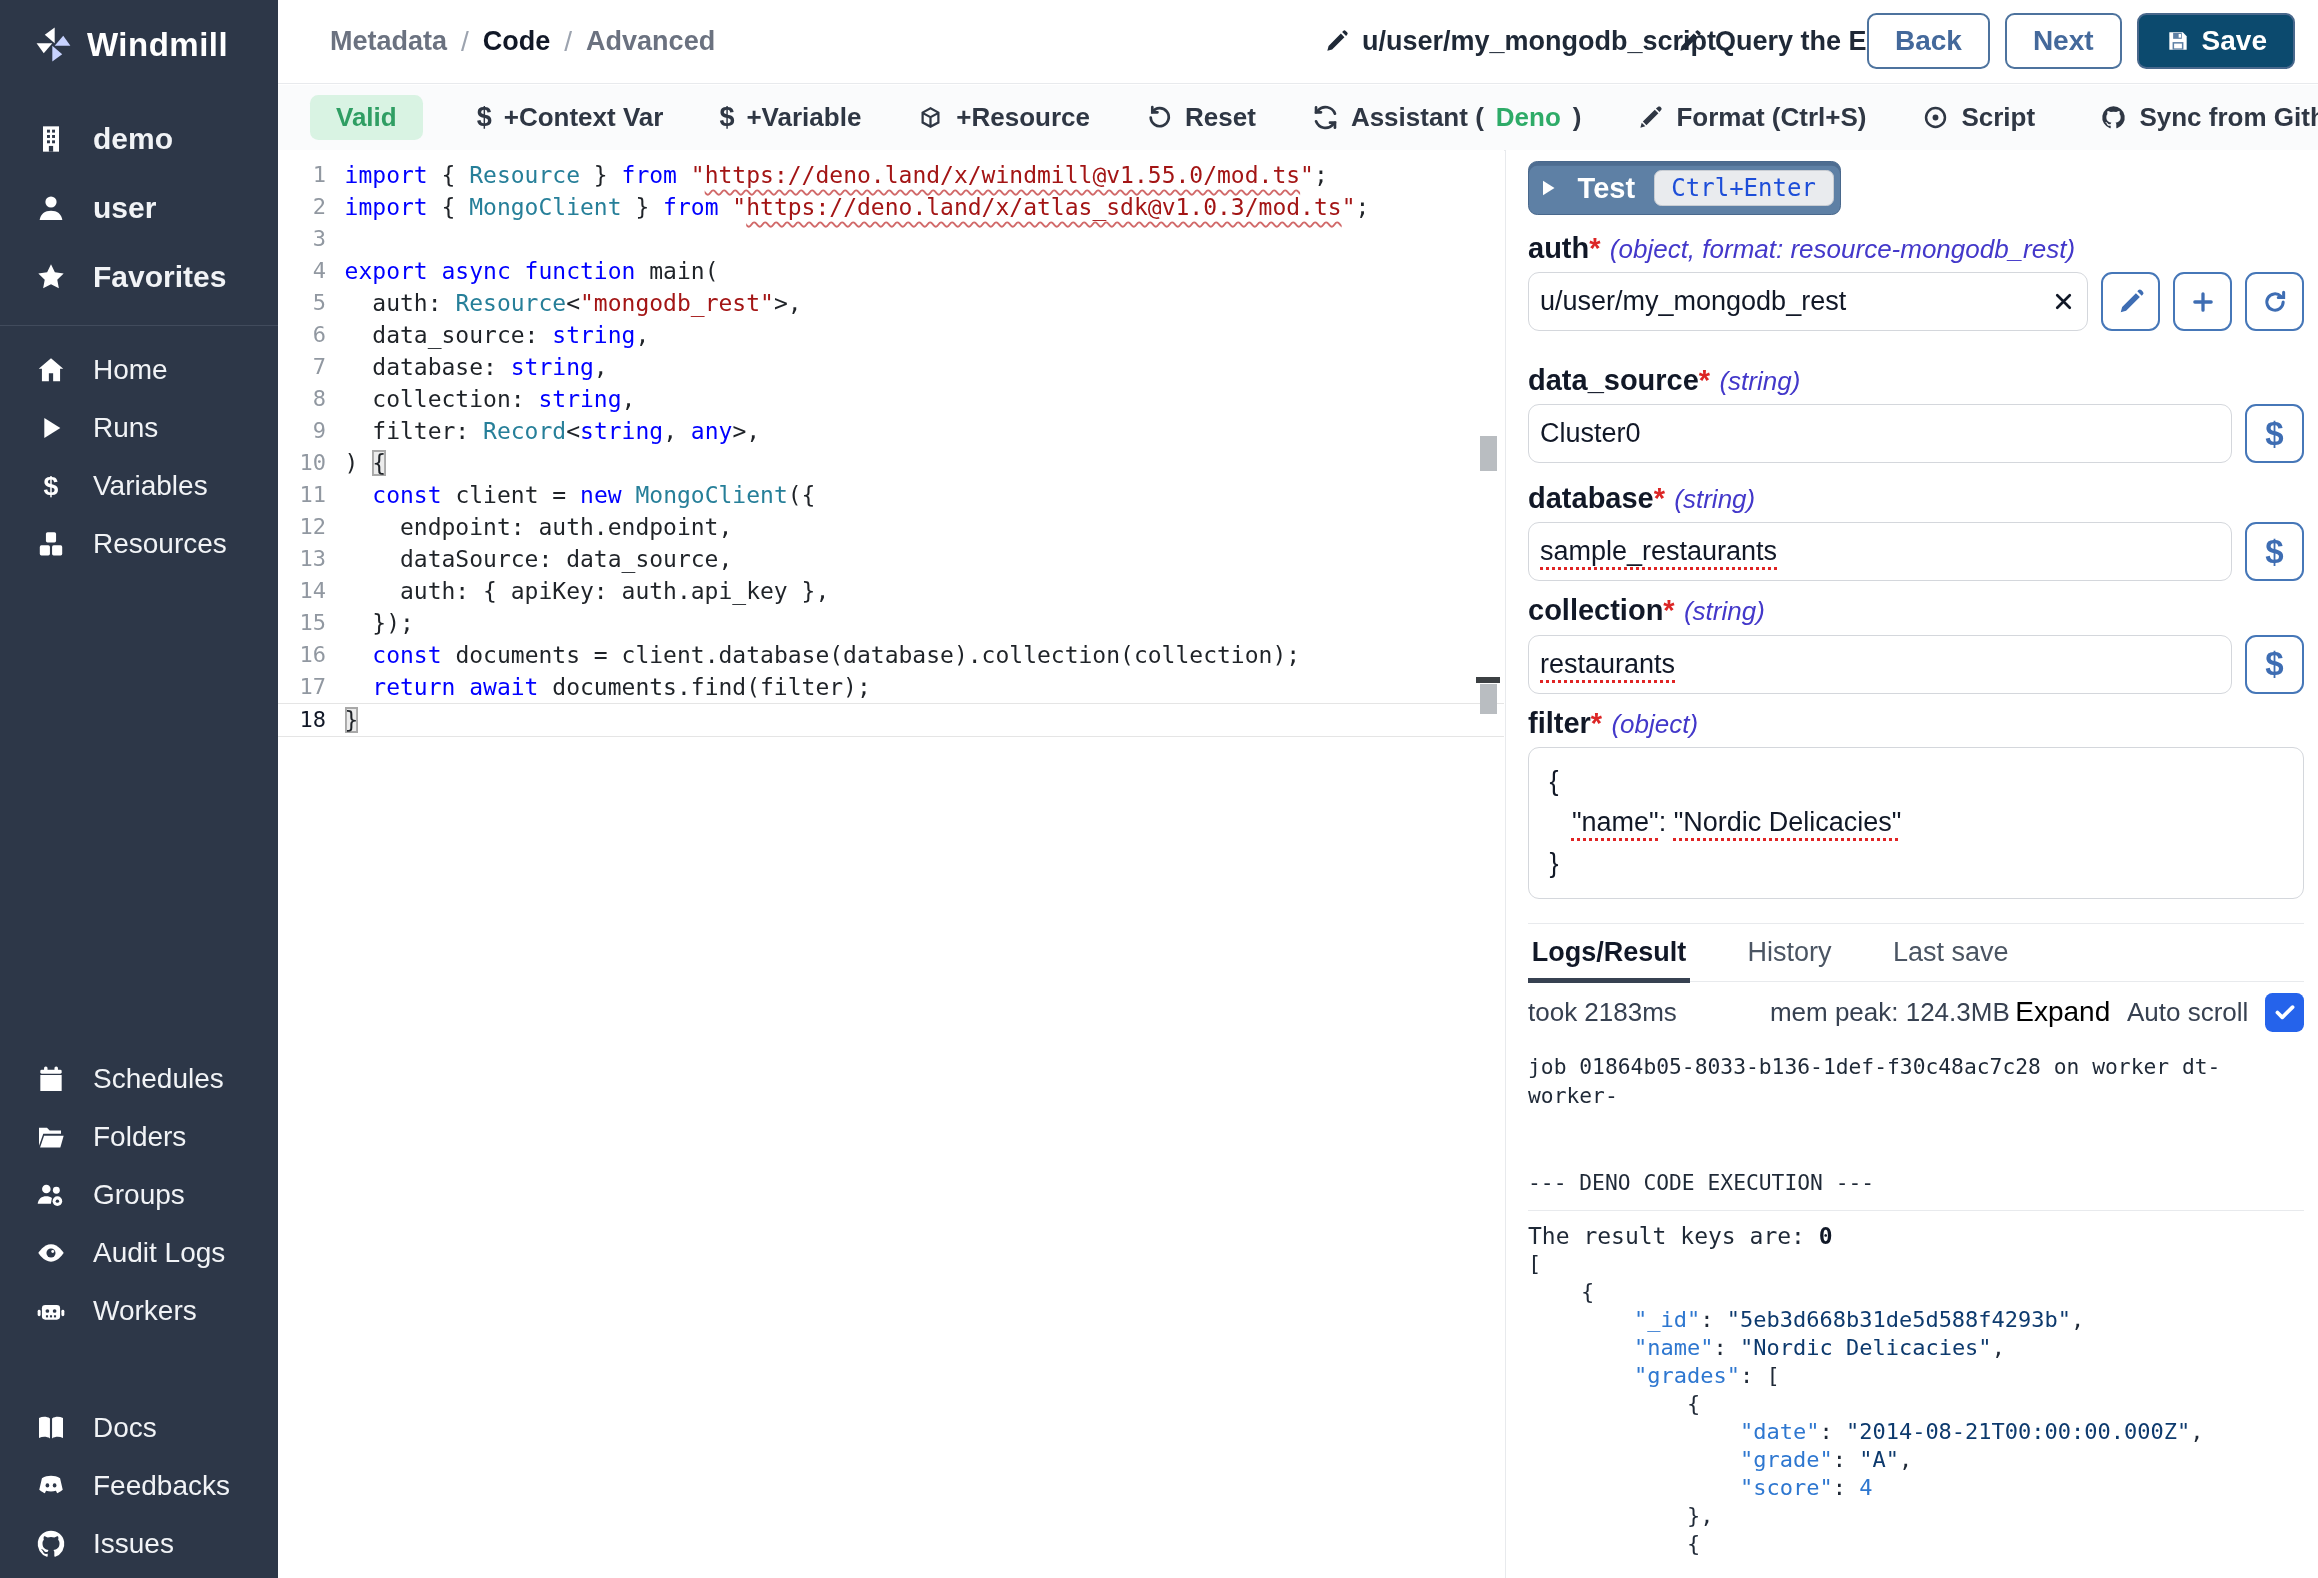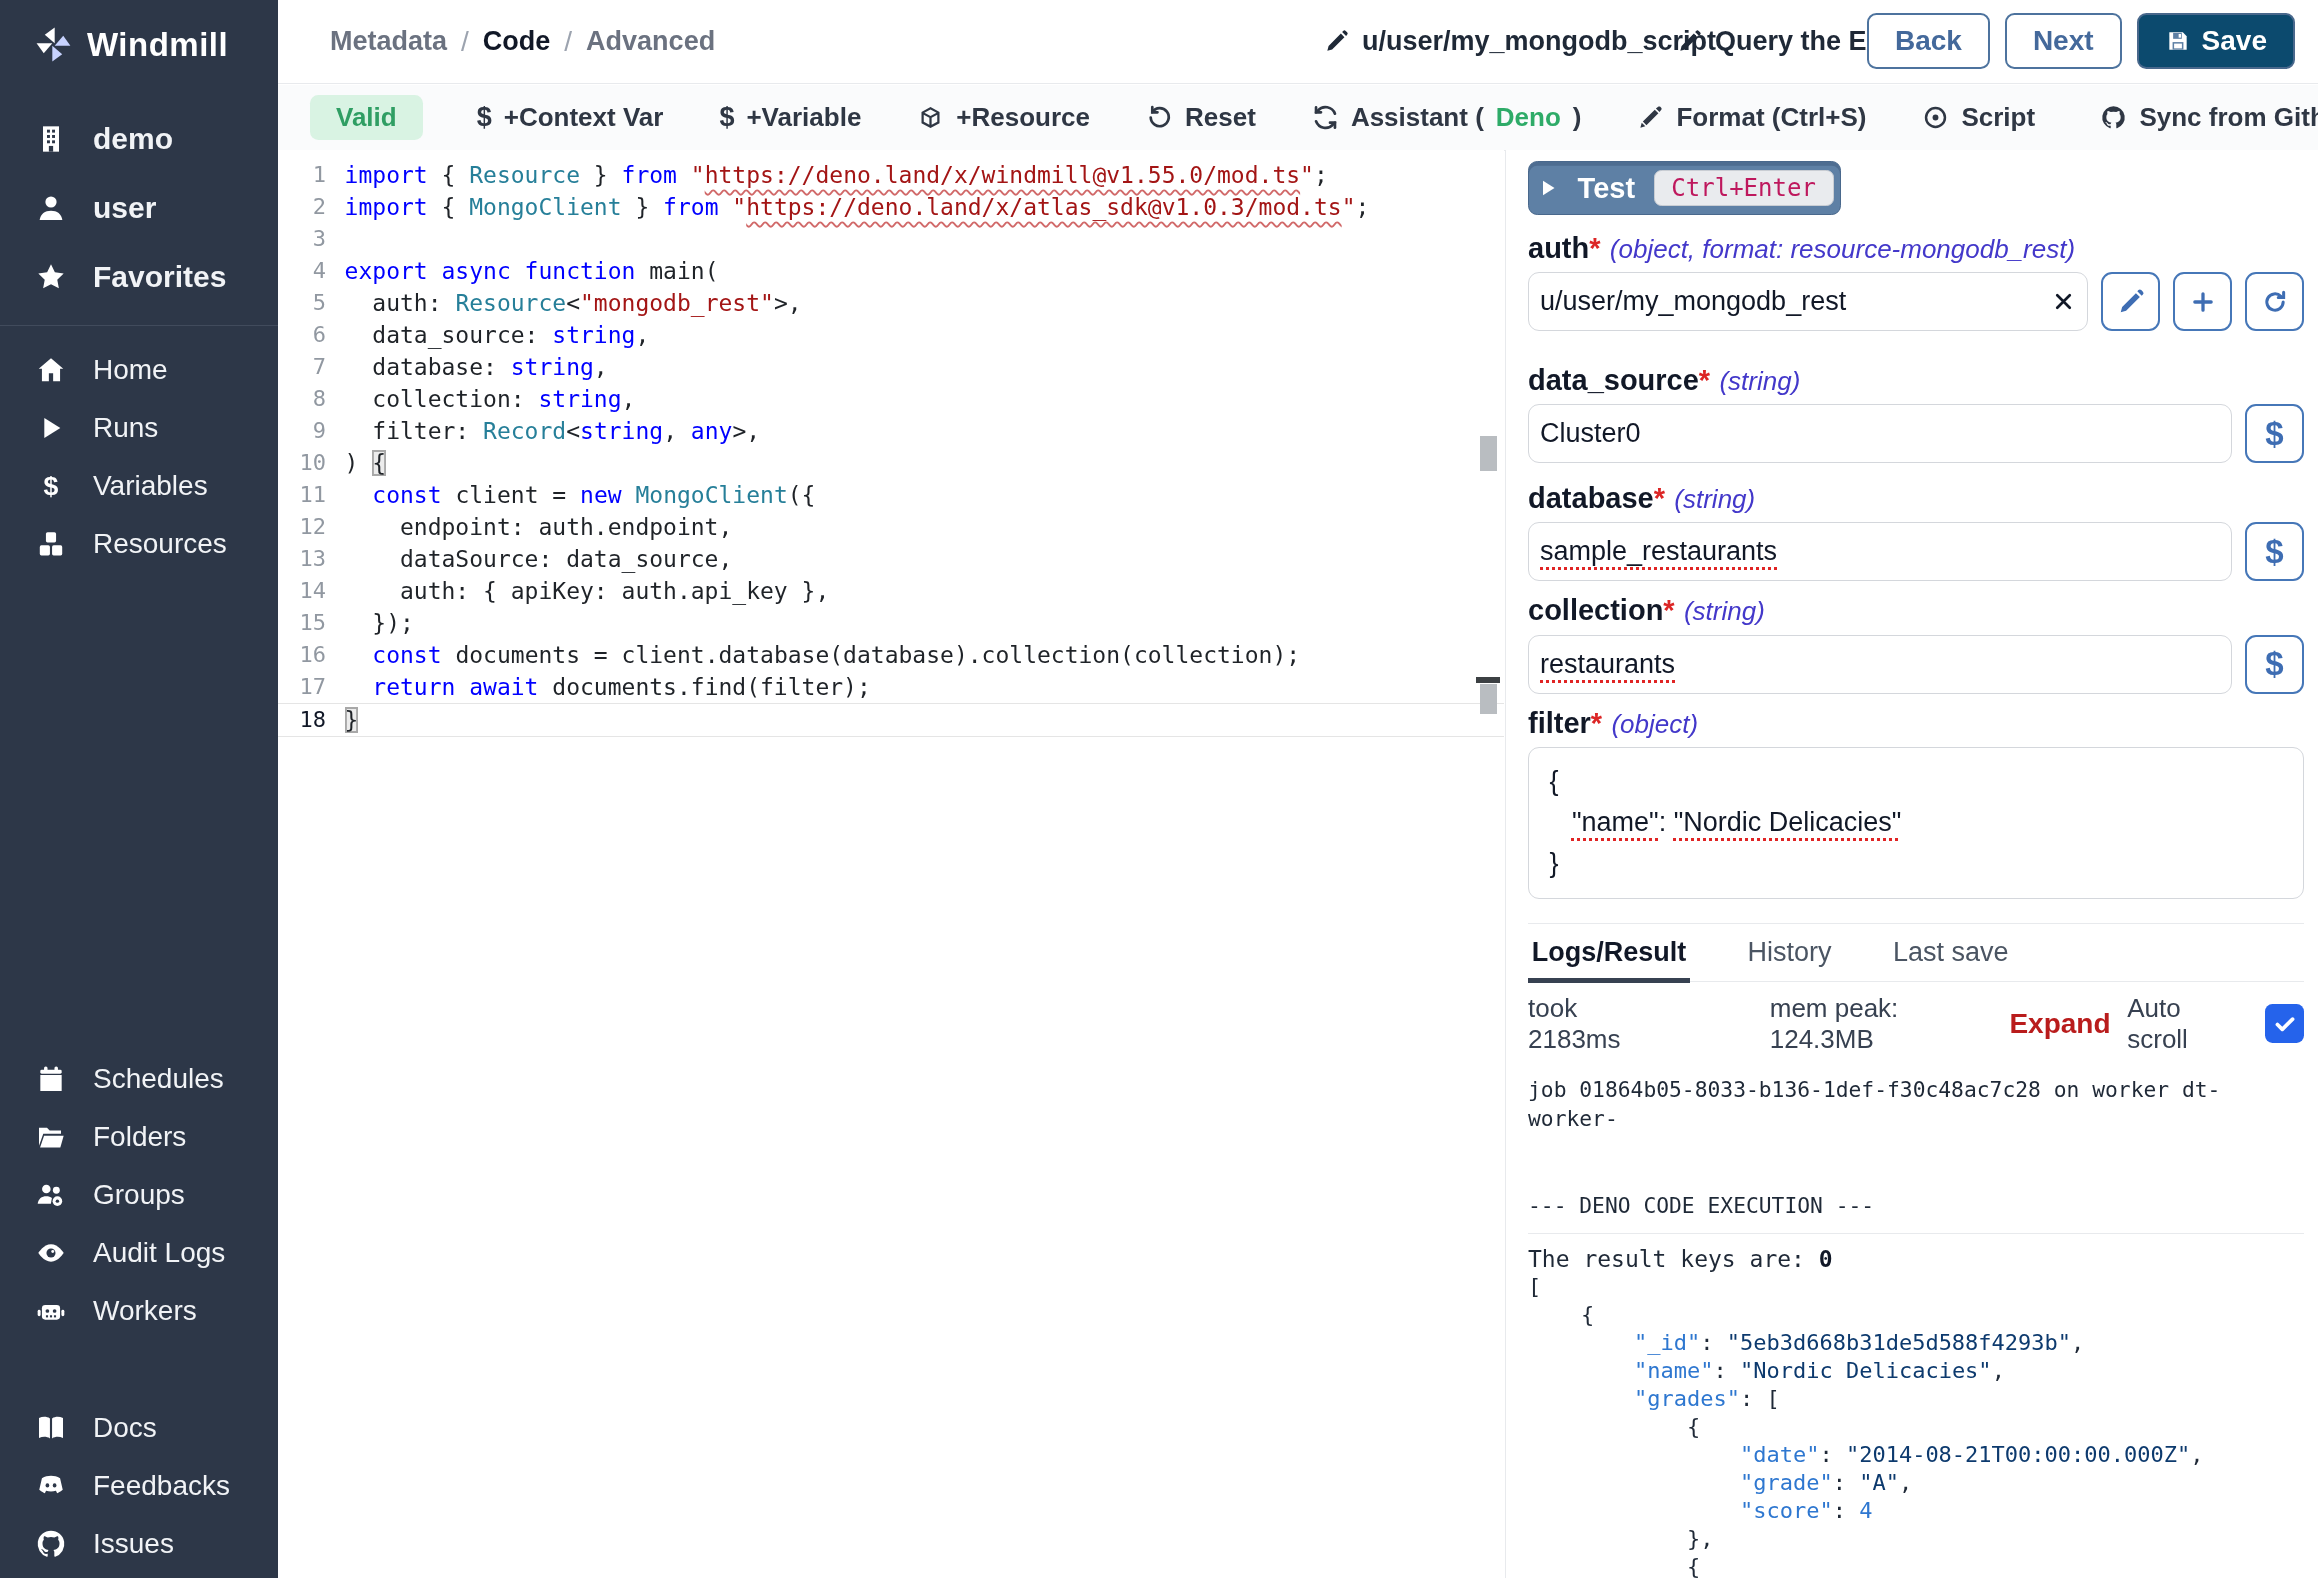--- a/index.html
+++ b/index.html
@@ -57,21 +57,21 @@
   .tk-str{color:#a31515;}
   .tk-strU{color:#a31515;text-decoration:underline wavy #d16969 1.9px;text-underline-offset:5.6px;}
   .tk-pl{color:#1f2328;}
   .tk-bm{background:#ececec;box-shadow:inset 0 0 0 1.9px #a8a8a8;color:#1f2328;}
   .sb-thumb{position:absolute;right:7.4px;width:16.7px;background:#b9bdc1;}
   .sb-cursor{position:absolute;right:3.7px;width:24px;height:5.6px;background:#3c4043;}
   
   .panel{position:absolute;left:1505px;top:150px;width:814px;height:1428px;box-sizing:border-box;background:#fff;border-left:1.9px solid #e8eaed;padding:11px 15px 0 22px;}
   .test-btn{height:54px;background:#5e80a5;border:1.9px solid #49688c;box-shadow:inset 0 3.7px 0 rgba(23,43,77,.22);border-radius:9.3px;display:flex;align-items:center;gap:18.6px;color:#fff;font-weight:700;font-size:29px;cursor:pointer;}
   .test-btn svg{width:24px;height:24px;}
-  .kbd{font-family:"DejaVu Sans Mono",monospace;font-size:24px;font-weight:400;background:#e9ebee;border:1.9px solid #c9cdd3;border-radius:7.4px;color:#be185d;padding:2.8px 16.7px;}
+  .kbd{font-family:"DejaVu Sans Mono",monospace;font-size:24px;font-weight:400;background:#e9ebee;border:1.9px solid #c9cdd3;border-radius:7.4px;color:#1d4ed8;padding:2.8px 16.7px;}
   .f-label-row{font-size:29px;display:flex;align-items:baseline;gap:9.3px;}
   .f-label{font-weight:700;color:#111827;}
   .f-req{color:#dc2626;font-weight:700;}
   .f-meta{font-style:italic;color:#4338ca;font-size:26px;}
   .mt-auth{margin-top:16.7px;}  .mt-ds{margin-top:33px;}  .mt-db{margin-top:18.6px;}
   .mt-col{margin-top:13px;}   .mt-fil{margin-top:13px;}
   .f-input-row{display:flex;gap:13px;margin-top:7.4px;}
   .f-input{flex:1;height:59px;border:1.9px solid #d4d7dc;border-radius:11px;display:flex;align-items:center;padding:0 11px;font-size:27px;color:#111827;background:#fff;box-sizing:border-box;}
   .f-input .clr{margin-left:auto;display:flex;cursor:pointer;}
   .f-input .clr svg{width:25px;height:25px;}
@@ -81,21 +81,21 @@
   .filter-box{margin-top:7.4px;border:1.9px solid #d4d7dc;border-radius:11px;height:152px;padding:13px 20.4px;font-size:27px;color:#111827;box-sizing:border-box;}
   .filter-line{height:41px;line-height:41px;white-space:pre;}
   .tk-p{color:#111827;}
   .tk-sp{color:#111827;text-decoration:underline dotted #e02424 2.8px;text-underline-offset:7.4px;}
   .tabs-row{margin-top:24px;border-top:1.9px solid #e8eaed;border-bottom:1.9px solid #e8eaed;display:flex;gap:54px;}
   .tab{padding:13px 3.7px 9.3px;font-size:27px;color:#4b5563;cursor:pointer;}
   .tab.active{color:#111827;font-weight:700;border-bottom:5.6px solid #374151;margin-bottom:-1.9px;}
   .stats-row{display:flex;align-items:center;margin-top:11px;font-size:26px;color:#374151;}
   .stat-mem{margin-left:93px;}
   .stats-right{margin-left:auto;display:flex;align-items:center;gap:16.7px;}
-  .expand{font-weight:700;color:#b91c1c;font-size:28px;cursor:pointer;}
+  .expand{font-weight:400;color:#000000;font-size:28px;cursor:pointer;}
   .cbx{width:39px;height:39px;background:#2563eb;border-radius:7.4px;display:flex;align-items:center;justify-content:center;cursor:pointer;}
   .cbx svg{width:26px;height:26px;}
   .log-block{margin-top:20.4px;font-family:"DejaVu Sans Mono",monospace;font-size:21.3px;color:#1f2937;}
   .log-line{min-height:29px;line-height:29px;white-space:pre-wrap;}
   .result-divider{margin-top:13px;border-top:1.9px solid #e8eaed;}
   .result-block{margin-top:11px;font-family:"DejaVu Sans Mono",monospace;font-size:22px;}
   .rline{height:28px;line-height:28px;white-space:pre;}
   .rline:first-child{font-size:23px;}
   .tk-jk{color:#2e77d0;}
   .tk-jv{color:#0d3a6e;}

